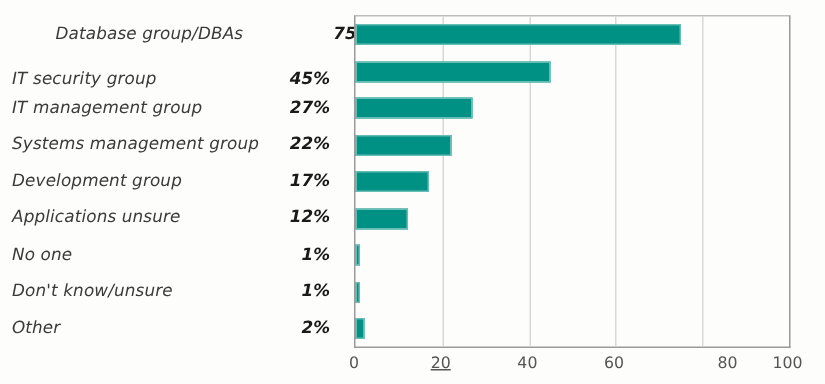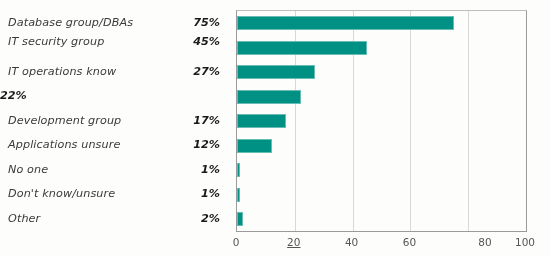--- a/index.html
+++ b/index.html
@@ -126,36 +126,37 @@
     white-space: nowrap;
   }
 </style>
 </head>
 <body>
 
 <div id="chart-root">
 
   <div id="label-column">
 
-    <div class="label-row" style="top:10px;">
+    <div class="label-row" style="top:10px;padding-left:29px;">
       <span class="category-label">Database group/DBAs</span>
       <span class="value-label">75%</span>
     </div>
 
-    <div class="label-row" style="top:29px;align-items:center;">
+    <div class="label-row" style="top:40px;align-items:center;">
       <span class="category-label">IT security group</span>
       <span class="value-label">45%</span>
     </div>
 
     <div class="label-row" style="top:59px;">
-      <span class="category-label">IT operations know</span>
+      <span class="category-label">IT management group</span>
       <span class="value-label">27%</span>
     </div>
 
     <div class="label-row" style="top:83.5px;">
+      <span class="category-label">Systems management group</span>
       <span class="value-label">22%</span>
     </div>
 
     <div class="label-row" style="top:108px;">
       <span class="category-label">Development group</span>
       <span class="value-label">17%</span>
     </div>
 
     <div class="label-row" style="top:132.5px;">
       <span class="category-label">Applications unsure</span>

